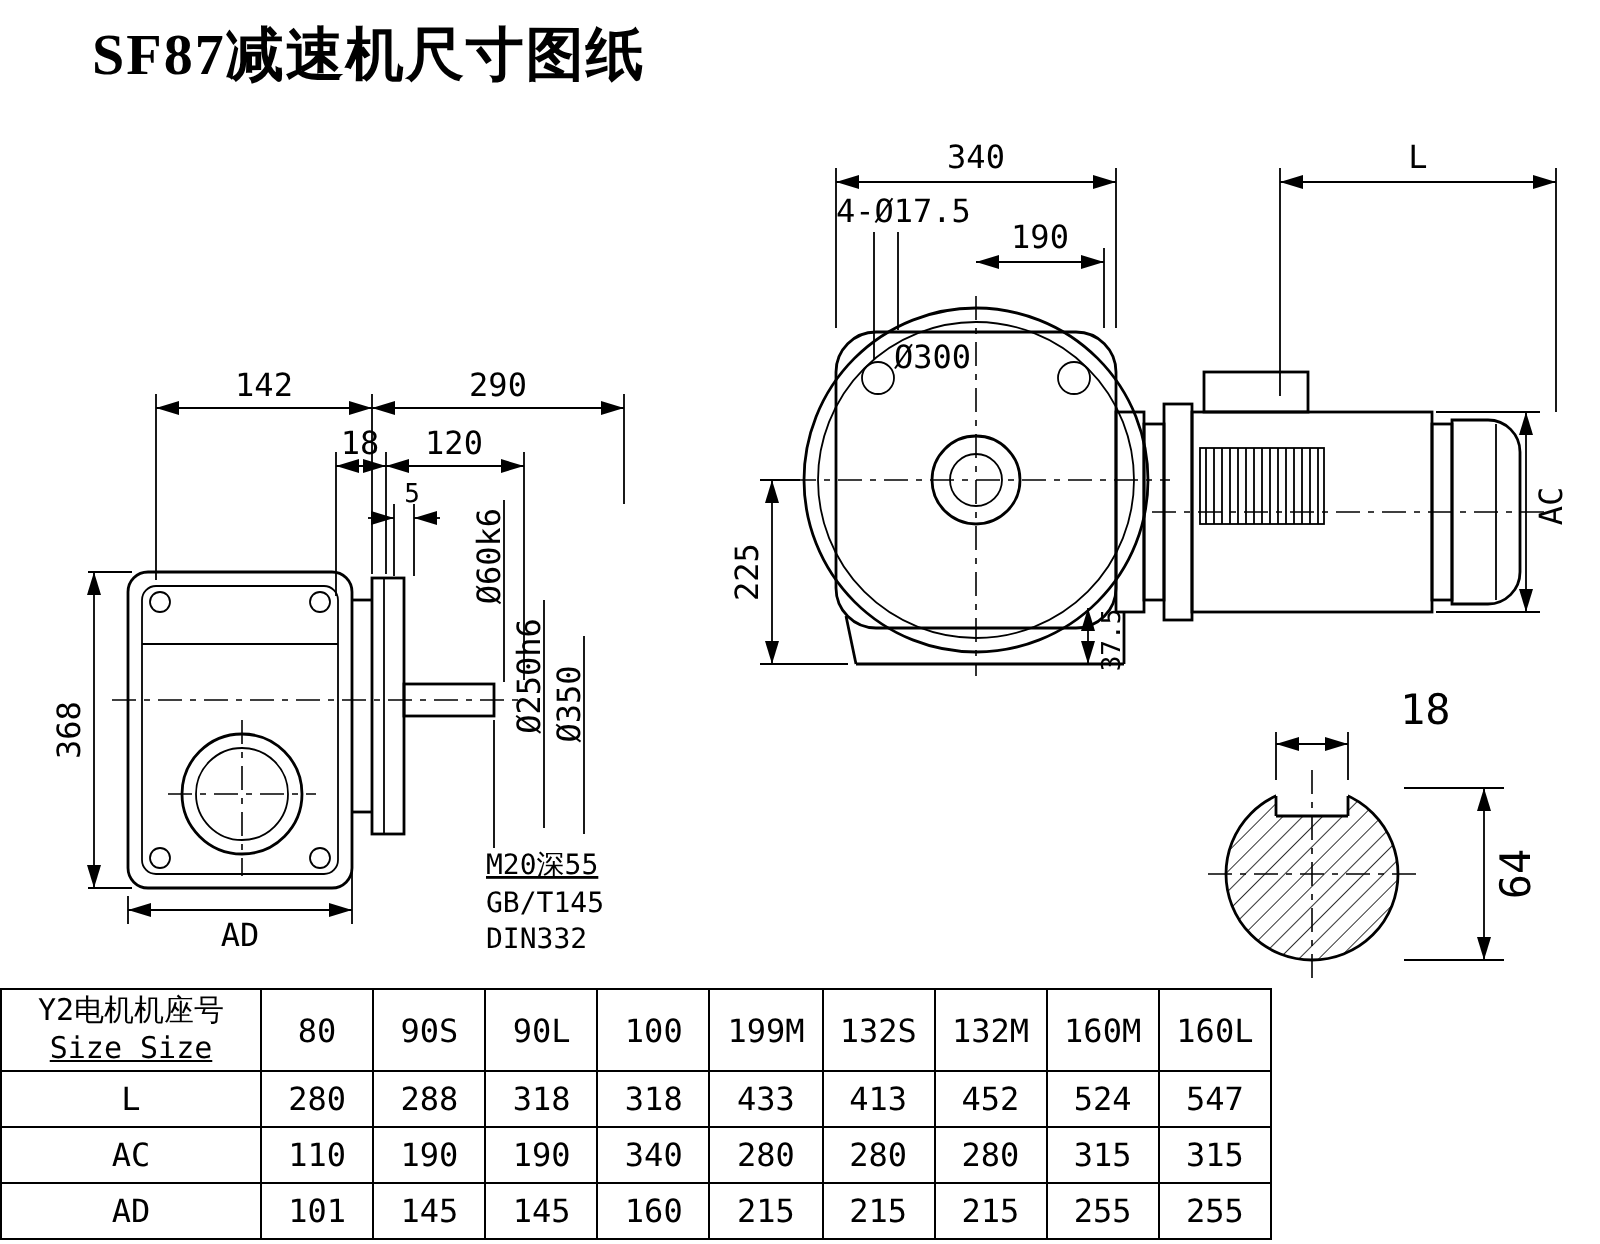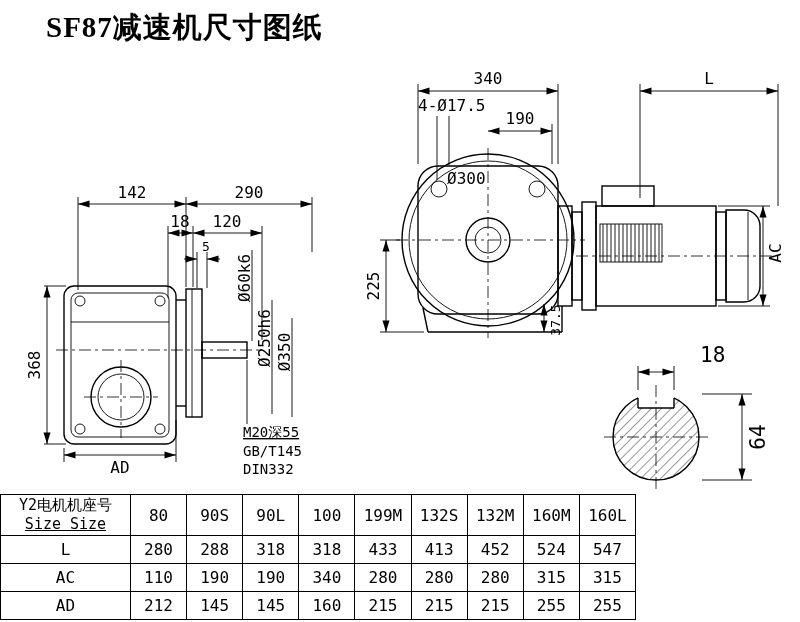--- a/index.html
+++ b/index.html
@@ -240,21 +240,21 @@
           <td>190</td>
           <td>340</td>
           <td>280</td>
           <td>280</td>
           <td>280</td>
           <td>315</td>
           <td>315</td>
         </tr>
         <tr class="dr">
           <td>AD</td>
-          <td>212</td>
+          <td>101</td>
           <td>145</td>
           <td>145</td>
           <td>160</td>
           <td>215</td>
           <td>215</td>
           <td>215</td>
           <td>255</td>
           <td>255</td>
         </tr>
       </tbody>

